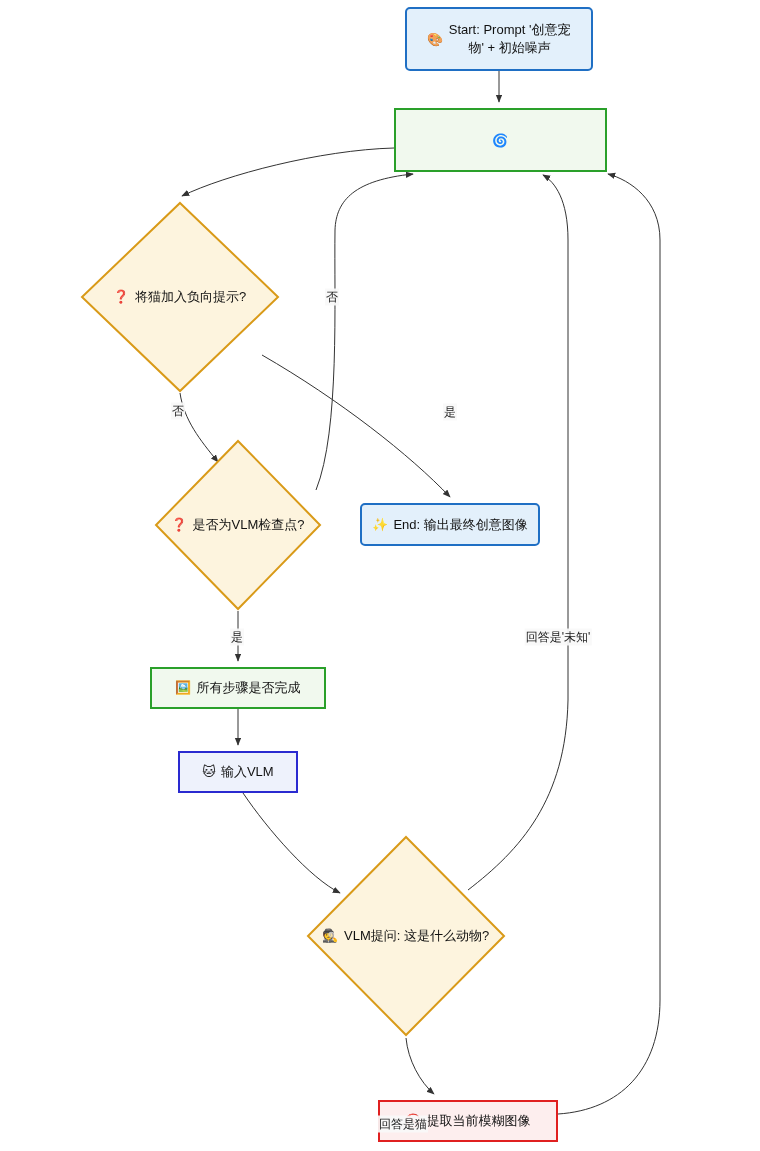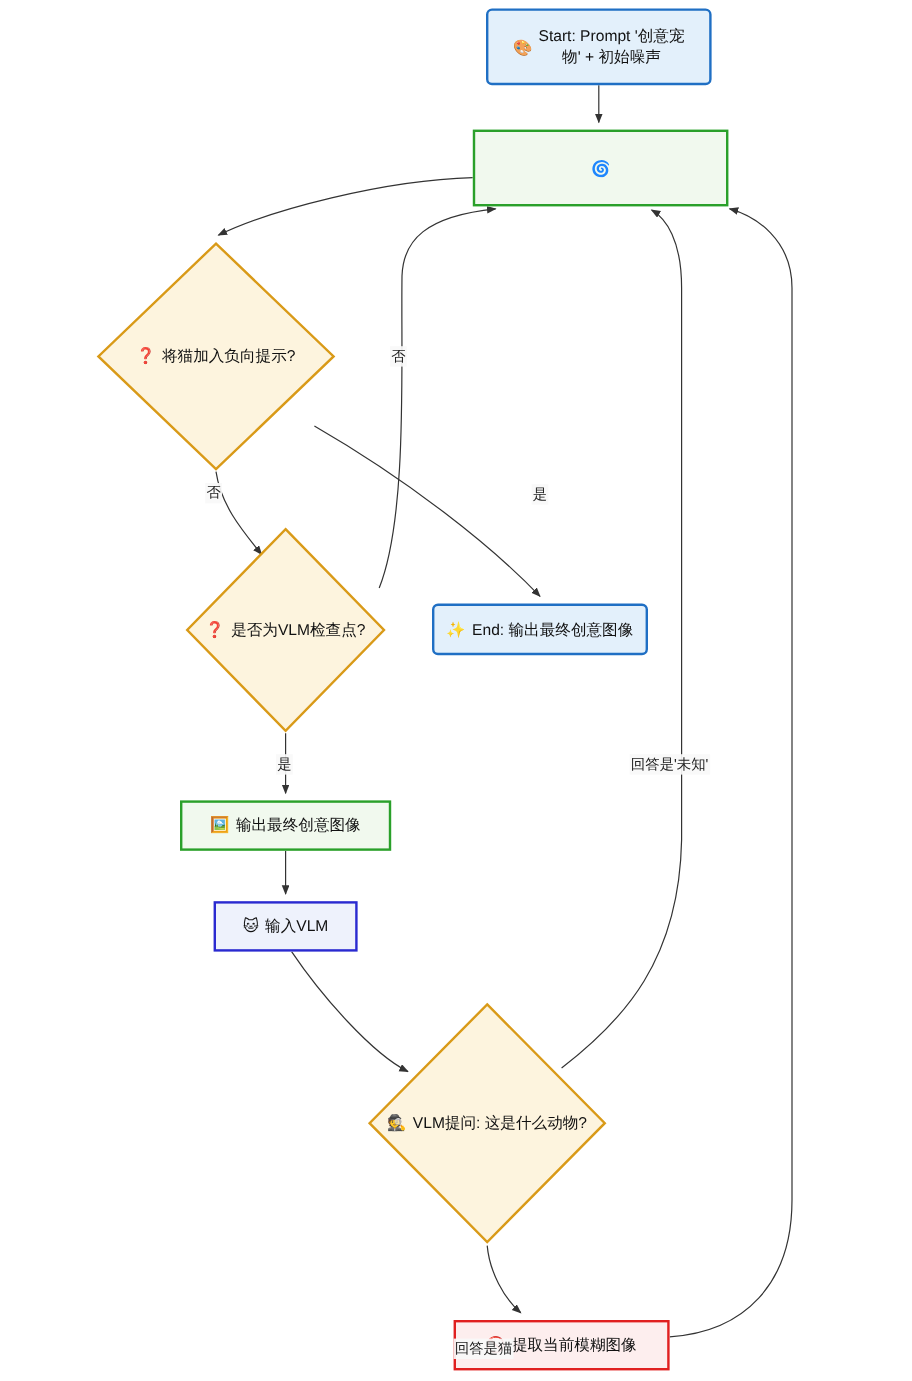--- a/index.html
+++ b/index.html
@@ -103,21 +103,21 @@
     <span class="nodelabel">
       <span class="emo">✨</span>
       <span class="nodetext">End: 输出最终创意图像</span>
     </span>
   </div>
 
   <div class="node" style="left:150px;top:667px;width:176px;height:42px;
               background:#f1f9ee;border:2px solid #2aa02a;">
     <span class="nodelabel">
       <span class="emo">🖼️</span>
-      <span class="nodetext">输出最终创意图像</span>
+      <span class="nodetext">所有步骤是否完成</span>
     </span>
   </div>
 
   <div class="node" style="left:178px;top:751px;width:120px;height:42px;
               background:#eef2fc;border:2px solid #2a2ad0;">
     <span class="nodelabel">
       <span class="emo">🐱</span>
       <span class="nodetext">输入VLM</span>
     </span>
   </div>

